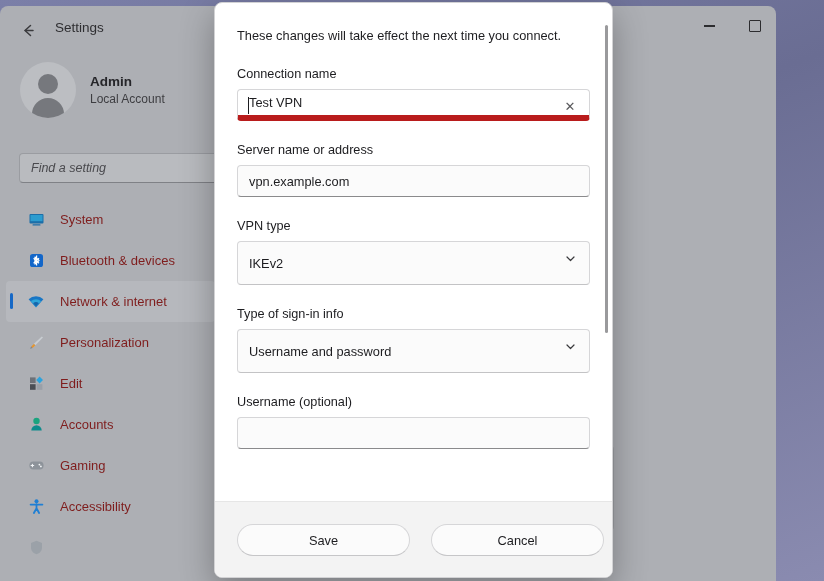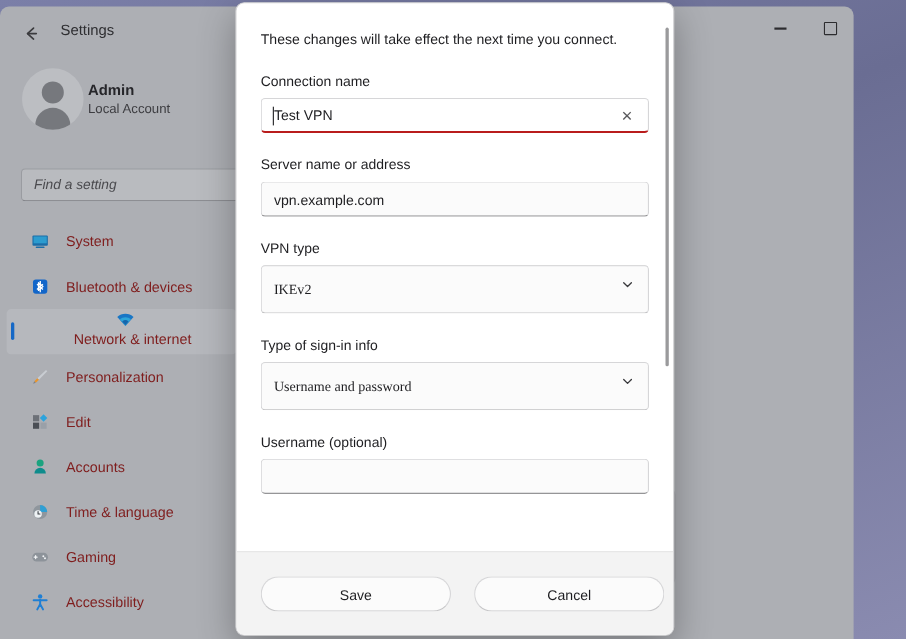--- a/index.html
+++ b/index.html
@@ -78,21 +78,21 @@
   
   .sidebar {
     position: absolute;
     left: 0; top: 46px;
     width: 215px;
     height: 529px;
   }
   .account {
     position: absolute;
     left: 20px; top: 10px;
-    display: flex; align-items: center; gap: 4px;
+    display: flex; align-items: center; gap: 14px;
   }
   .avatar {
     width: 56px; height: 56px;
     border-radius: 50%;
     background: #bcbec2;
     position: relative;
     overflow: hidden;
   }
   .avatar .head {
     position: absolute;
@@ -142,21 +142,20 @@
   .nav-item {
     position: relative;
     height: 41px;
     display: flex; align-items: center;
     border-radius: 4px;
     padding-left: 20px;
     box-sizing: border-box;
   }
   .nav-item.selected {
     background: #b6b8bd;
-    flex-direction: column;
   }
   .nav-item.selected .pill {
     position: absolute;
     left: 4px; top: 12px;
     width: 3px; height: 16px;
     border-radius: 2px;
     background: #1668c6;
   }
   .nav-ico {
     width: 20px; height: 20px;
@@ -252,21 +251,21 @@
     height: 32px;
     background: #fbfbfb;
     border: 1px solid #d6d6d8;
     border-bottom: 1px solid #8a8a8c;
     border-radius: 4px;
     display: flex; align-items: center;
     box-sizing: border-box;
   }
   .text-input.focused {
     background: #ffffff;
-    border-bottom: 2px solid #b91c1c;
+    border-bottom: 6px solid #b91c1c;
   }
   .text-input .val {
     margin-left: 11px;
     font-size: 12.8px;
     color: #1d1d20;
   }
   .caret {
     position: absolute;
     left: 10px; top: 7px;
     width: 1px; height: 17px;
@@ -283,21 +282,20 @@
   }
   .combo {
     position: relative;
     height: 44px;
     background: #fbfbfb;
     border: 1px solid #d6d6d8;
     border-bottom-color: #c3c3c5;
     border-radius: 4px;
     display: flex; align-items: center;
     box-sizing: border-box;
-    font-family: Liberation Serif, serif;
   }
   .combo .val {
     margin-left: 11px;
     font-size: 12.8px;
     color: #1d1d20;
   }
   .combo .dd {
     position: absolute;
     right: 8px; top: 5px;
     width: 22px; height: 22px;
@@ -450,31 +448,20 @@
         <div class="nav-item">
           <span class="nav-ico">
             <svg width="17" height="17" viewBox="0 0 17 17">
               <circle cx="8.5" cy="5" r="3.2" fill="#1ba37f"></circle>
               <path d="M3.3 14.4 A5.2 5.2 0 0 1 13.7 14.4 Z" fill="#0e8c8c"></path>
             </svg>
           </span>
           <span class="nav-label">Accounts</span>
         </div>
 
-        <div class="nav-item">
-          <span class="nav-ico">
-            <svg width="17" height="17" viewBox="0 0 17 17">
-              <circle cx="8.5" cy="8.5" r="6.4" fill="#8f969d"></circle>
-              <path d="M8.5 2.1 A6.4 6.4 0 0 1 14.9 8.5 L8.5 8.5 Z" fill="#2f9fd4"></path>
-              <circle cx="6.6" cy="10.3" r="3.4" fill="#eef2f5"></circle>
-              <path d="M6.6 8.1 V10.3 H8.3" stroke="#3c4147" stroke-width="1" fill="none" stroke-linecap="round"></path>
-            </svg>
-          </span>
-          <span class="nav-label">Time &amp; language</span>
-        </div>
 
         <div class="nav-item">
           <span class="nav-ico">
             <svg width="17" height="17" viewBox="0 0 17 17">
               <rect x="1.4" y="4.6" width="14.2" height="7.8" rx="3.9" fill="#8d939a"></rect>
               <path d="M4.4 7.2 V9.8 M3.1 8.5 H5.7" stroke="#f2f4f6" stroke-width="1.1" stroke-linecap="round"></path>
               <circle cx="11.4" cy="7.6" r="0.9" fill="#f2f4f6"></circle>
               <circle cx="12.9" cy="9.4" r="0.9" fill="#f2f4f6"></circle>
             </svg>
           </span>

